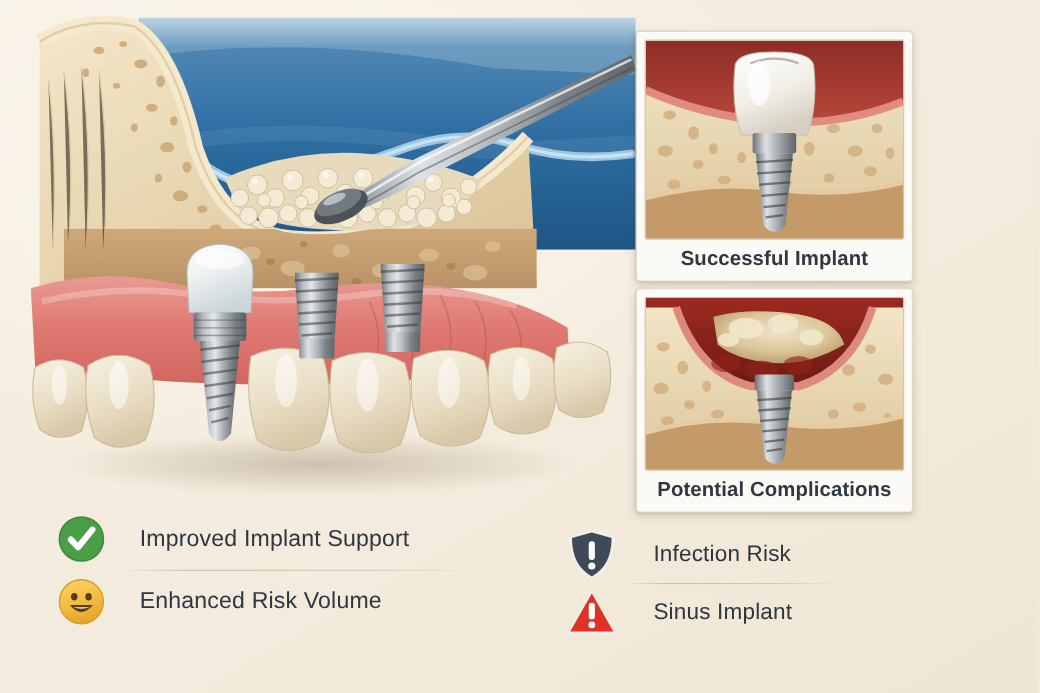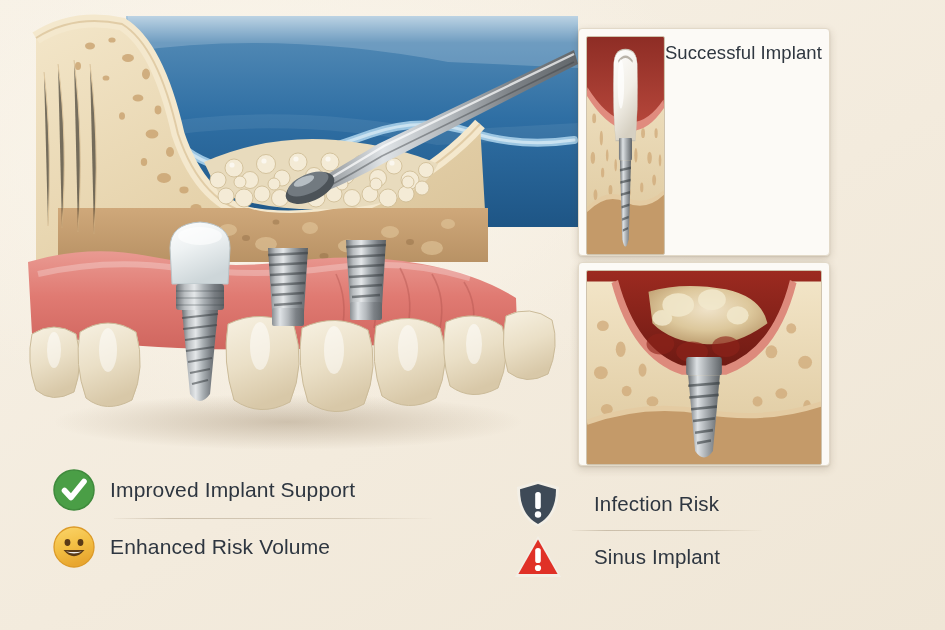--- a/index.html
+++ b/index.html
@@ -32,21 +32,22 @@
 
   
   .inset-card {
     position: absolute;
     background: #fcfaf6;
     border: 1px solid #e2d9c8;
     border-radius: 4px;
     box-shadow: 0 3px 9px rgba(90,70,45,0.20), 0 1px 2px rgba(90,70,45,0.13);
     padding: 7px 7px 0 7px;
     display: flex;
-    flex-direction: row;
+    flex-direction: column;
+    font-weight: bold;
   }
   #inset-successful { left: 578px; top: 28px;  width: 252px; height: 228px; }
   #inset-complications { left: 578px; top: 262px; width: 252px; height: 204px; }
   .inset-img {
     width: 100%;
     flex: 1 1 auto;
     border-radius: 2px;
     overflow: hidden;
     border: 1px solid #cfc3ad;
     background: #e9ddc6;
@@ -65,21 +66,21 @@
   
   .legend {
     position: absolute;
   }
   #legend-benefits { left: 50px; top: 462px; width: 420px; }
   #legend-risks    { left: 512px; top: 478px; width: 400px; }
 
   .legend-row {
     display: flex;
     align-items: center;
-    gap: 12px;
+    gap: 29px;
     height: 56px;
   }
   #legend-risks .legend-row { height: 52px; gap: 30px; }
   .legend-icon {
     flex: 0 0 auto;
     width: 48px; height: 48px;
     display: flex; align-items: center; justify-content: center;
   }
   #legend-risks .legend-icon { width: 52px; height: 52px; }
   .legend-icon svg { display: block; }
@@ -499,20 +500,21 @@
         <g stroke="rgba(52,58,62,0.6)" stroke-width="2" fill="none">
           <path d="M102,88 L134,86"></path>
             <path d="M103,97 L133,95"></path>
             <path d="M105,106 L131,104"></path>
           <path d="M107,115 L129,113"></path>
             <path d="M109,124 L127,122"></path>
             <path d="M111,132 L125,130"></path>
         </g>
       </svg>
     </div>
+    <div class="inset-caption">Potential Complications</div>
   </div>
 
   <div class="legend" id="legend-benefits">
     <div class="legend-row">
       <span class="legend-icon">
         <svg width="44" height="44" viewBox="0 0 44 44" xmlns="http://www.w3.org/2000/svg">
           <circle cx="22" cy="22" r="20" fill="#4a9e46" stroke="#3f8a3c" stroke-width="1.5"></circle>
           <path d="M12.5,22.5 L19,29.5 L32,13.5" fill="none" stroke="#ffffff" stroke-width="5.6" stroke-linecap="round" stroke-linejoin="round"></path>
         </svg>
       </span>

